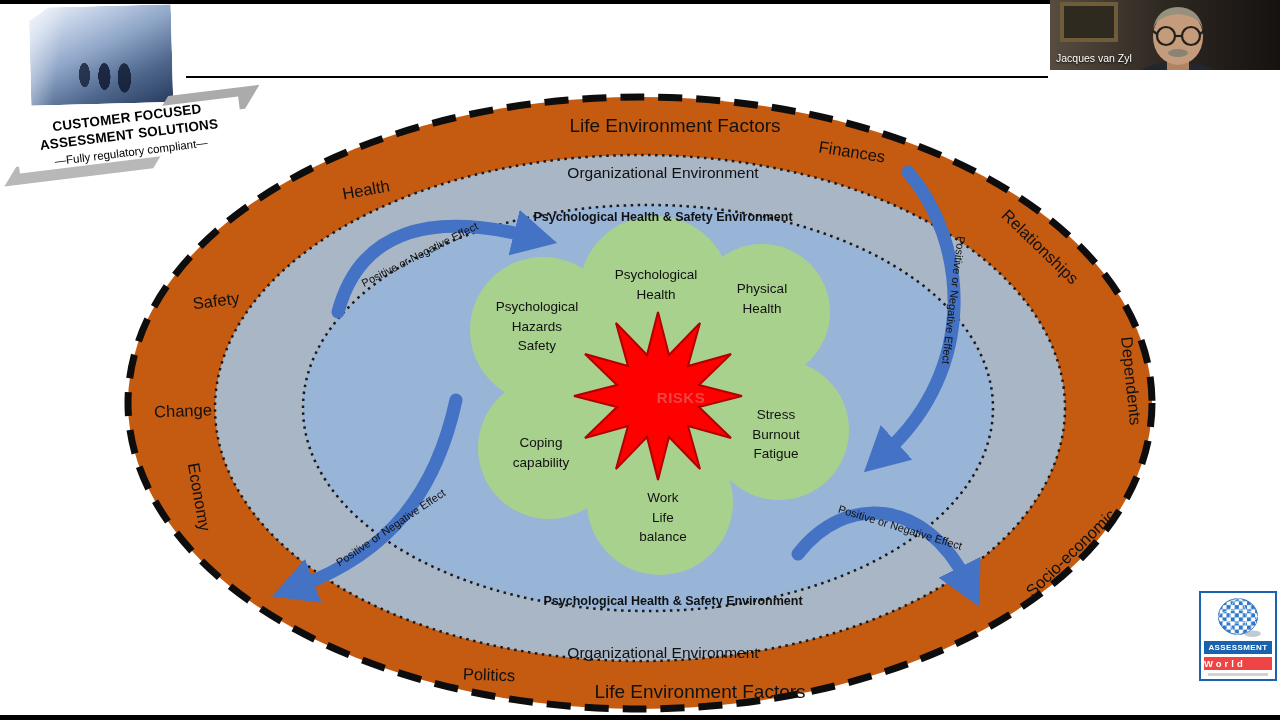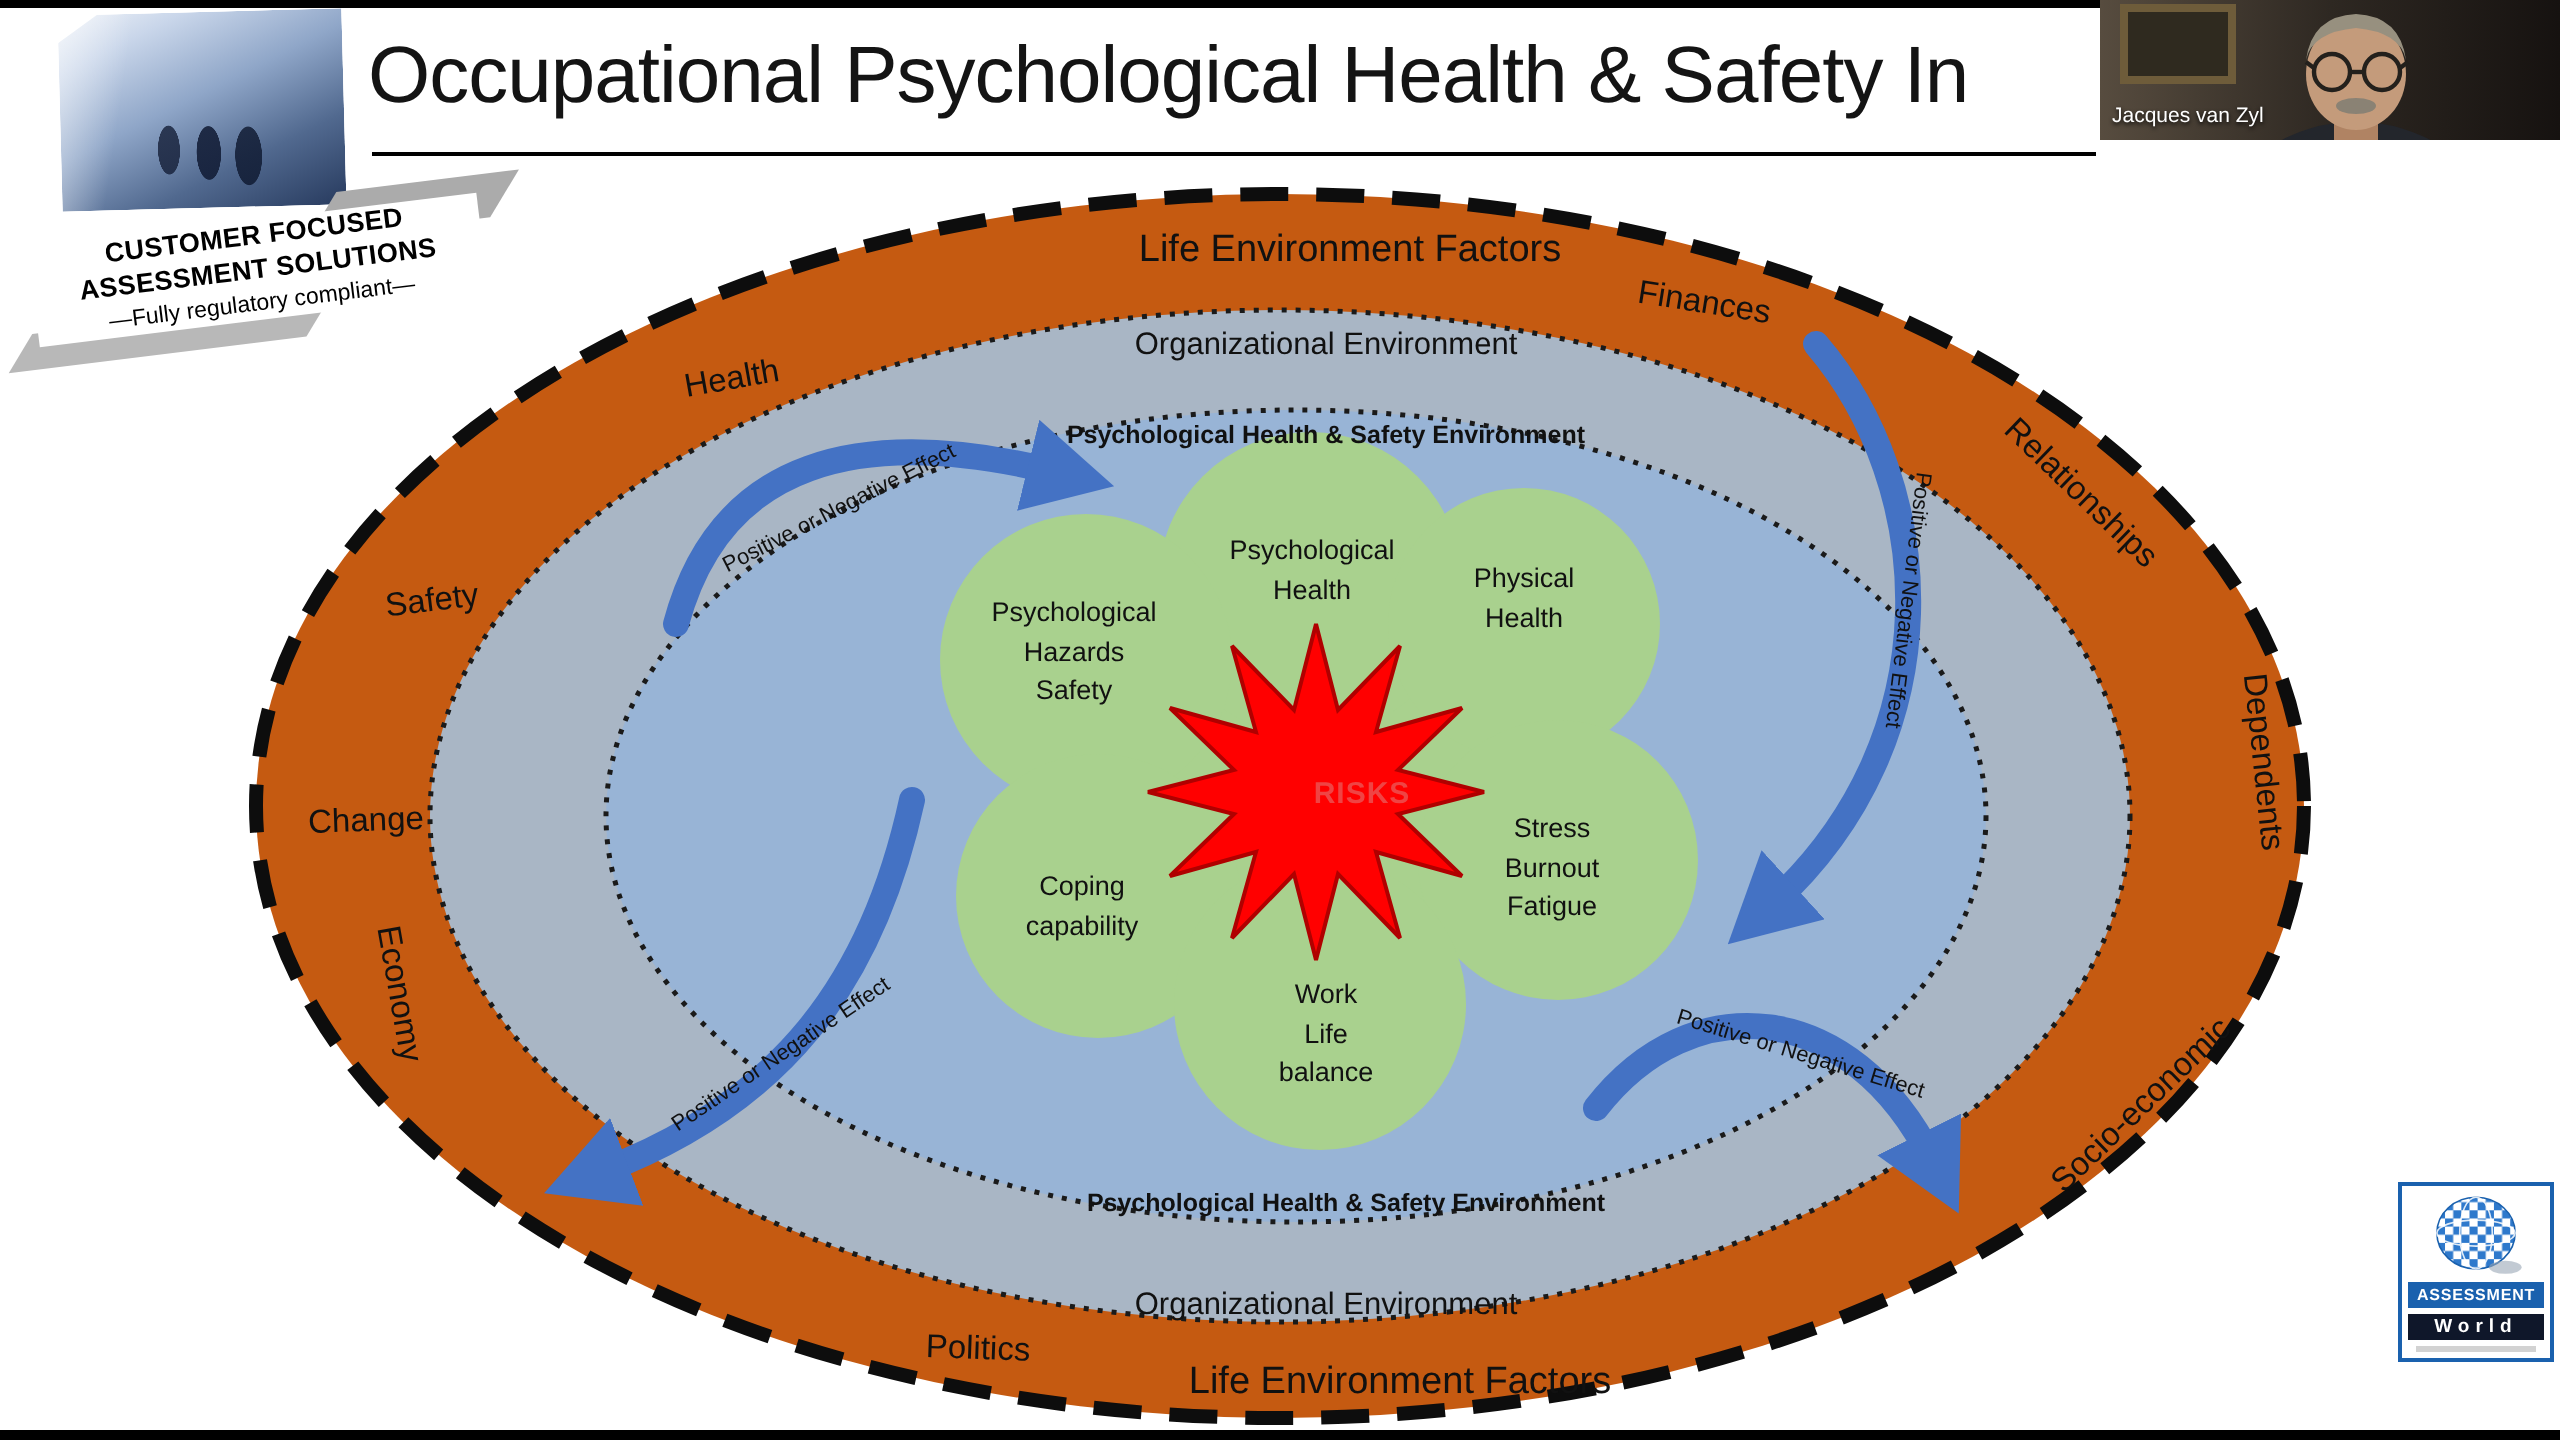--- a/index.html
+++ b/index.html
@@ -43,30 +43,29 @@
   .f-risk{font-size:15px;font-weight:bold;color:#ef4444;letter-spacing:.5px;padding-left:44px;}
 
   
   .webcam{position:absolute;left:1050px;top:0;width:230px;height:70px;overflow:hidden;z-index:50;background:#1a1612;}
   .cam-name{position:absolute;left:6px;bottom:6px;color:#fff;font-size:10.5px;text-shadow:0 1px 2px rgba(0,0,0,.95);z-index:2;}
 
   
   .aw-logo{position:absolute;left:1199px;top:591px;width:78px;height:90px;background:#fff;border:2px solid #1a61ae;
     box-sizing:border-box;display:flex;flex-direction:column;align-items:center;padding:4px 3px 3px;gap:3px;z-index:6;}
   .aw-bar{width:100%;background:#1a61ae;color:#fff;font-size:8px;font-weight:bold;text-align:center;letter-spacing:.4px;padding:2px 0;}
-  .aw-world{width:100%;background:#0f172a;color:#fff;font-size:9.5px;font-weight:bold;text-align:center;letter-spacing:3px;padding:1px 0;}
+  .aw-world{width:100%;background:#ef4444;color:#fff;font-size:9.5px;font-weight:bold;text-align:left;letter-spacing:3px;padding:1px 0;}
   .aw-strip{width:88%;height:4px;background:#d2d2d2;}
 </style>
 </head>
 <body>
 
 <div class="stage">
   <div class="slide-bg"></div>
 
-  <div class="page-title">Occupational Psychological Health &amp; Safety In</div>
   <div class="title-rule"></div>
 
   <div class="corner-photo">
     <div class="figs"></div>
   </div>
   <div class="banner">
     <div class="shadow-a"></div>
     <div class="shadow-b"></div>
     <div class="bl">
       <div class="b1">CUSTOMER FOCUSED</div>

